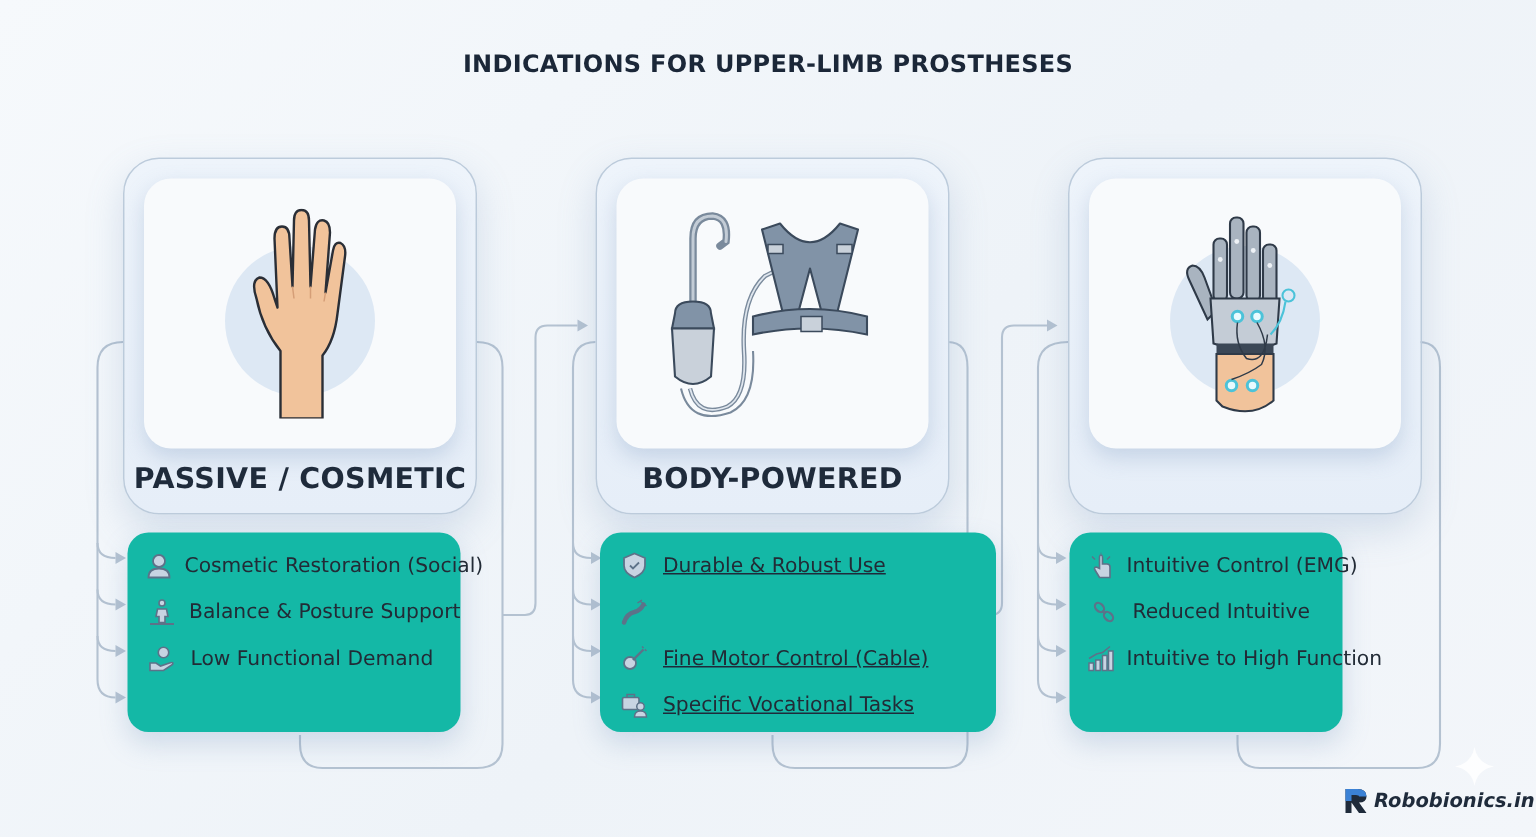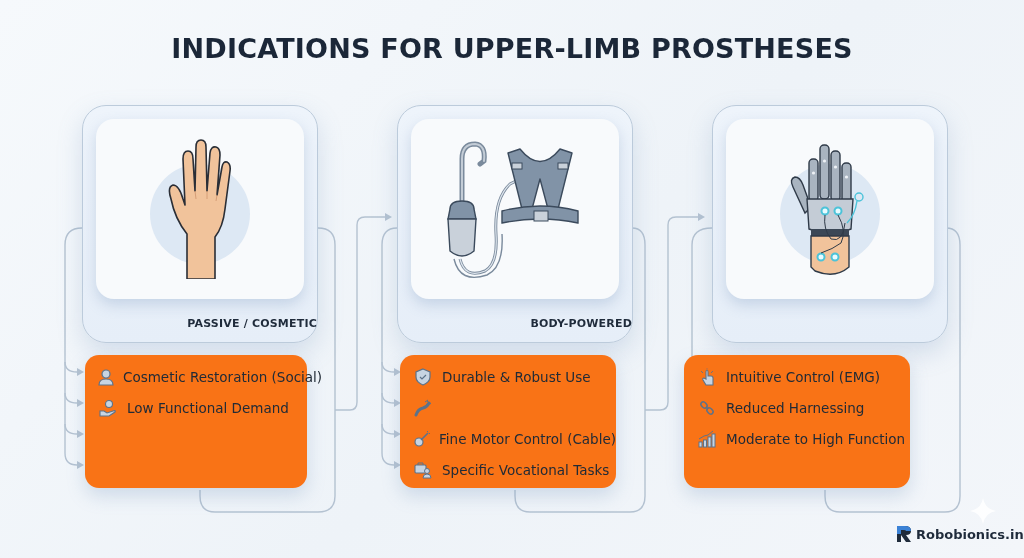--- a/index.html
+++ b/index.html
@@ -5,56 +5,56 @@
   * { box-sizing: border-box; margin: 0; padding: 0; }
   html, body { width: 1024px; height: 558px; overflow: hidden; }
   body {
     font-family: "DejaVu Sans", "Liberation Sans", sans-serif;
     background: linear-gradient(135deg, #f6f9fc 0%, #eef3f8 55%, #f3f6fa 100%);
     position: relative;
     color: #1e2a3a;
   }
   .title {
     position: absolute; left: 0; top: 33px; width: 1024px; text-align: center;
-    font-size: 27px; font-weight: bold; letter-spacing: 0.2px; color: #1b2738;
+    font-size: 16px; font-weight: bold; letter-spacing: 0.2px; color: #1b2738;
   }
   .lines { position: absolute; left: 0; top: 0; width: 1024px; height: 558px; pointer-events: none; }
   .frame {
     position: absolute; border: 1.5px solid #bccbdb; border-radius: 24px;
     background: linear-gradient(180deg, #eef4fb 0%, #e6eef8 100%);
     box-shadow: 0 10px 24px rgba(120,150,190,0.25);
   }
   .image-card {
     position: absolute; left: 13px; top: 13px; right: 13px; height: 180px;
     background: #f8fafc; border-radius: 18px;
     box-shadow: 0 6px 14px rgba(120,150,190,0.30);
     display: flex; align-items: center; justify-content: center;
   }
   .halo {
     position: absolute; width: 100px; height: 100px; border-radius: 50%;
     background: #dde8f4; left: 50%; top: 50%; transform: translate(-50%, -45%);
   }
   .image-card svg { position: relative; }
   .cat-label {
-    position: absolute; left: 0; right: 0; bottom: 12px; text-align: right;
-    font-size: 11px; font-weight: bold; color: #1f2b3b; letter-spacing: 0.2px;
+    position: absolute; left: 0; right: 0; bottom: 12px; text-align: center;
+    font-size: 19px; font-weight: bold; color: #1f2b3b; letter-spacing: 0.2px;
   }
   .list-card {
-    position: absolute; background: #f97316; border-radius: 14px;
+    position: absolute; background: #14b8a6; border-radius: 14px;
     box-shadow: 0 8px 18px rgba(120,150,190,0.28);
     padding: 6px 0 0 12px;
   }
   .list-item {
     display: flex; align-items: center; height: 31px; font-size: 13.5px; color: #222b36;
     white-space: nowrap;
   }
   .list-item .ico { width: 22px; height: 22px; margin-right: 8px; display: inline-flex; align-items: center; justify-content: center; }
   .brand {
     position: absolute; left: 896px; top: 525px; display: flex; align-items: center;
-    font-size: 13px; font-weight: bold; color: #1f2b3b;
+    font-size: 13px; font-weight: bold; color: #1f2b3b; font-style: italic;
   }
   .brand .logo { margin-right: 4px; }
   .sparkle { position: absolute; left: 970px; top: 498px; }
 </style>
 </head>
 <body>
 
 <div class="title">INDICATIONS FOR UPPER-LIMB PROSTHESES</div>
 
 <svg class="lines" viewBox="0 0 1024 558">
@@ -119,20 +119,30 @@
       <svg width="18" height="18" viewBox="0 0 18 18">
           <circle cx="9" cy="6" r="4" fill="#c7d4e2" stroke="#5d7289" stroke-width="1.2"></circle>
           <path d="M2 17 Q2 11 9 11 Q16 11 16 17 Z" fill="#c7d4e2" stroke="#5d7289" stroke-width="1.2"></path>
         </svg>
     </span>
     <span>Cosmetic Restoration (Social)</span>
   </div>
   <div class="list-item">
     <span class="ico">
       <svg width="18" height="18" viewBox="0 0 18 18">
+          <circle cx="9" cy="3" r="2" fill="#c7d4e2" stroke="#5d7289" stroke-width="1.1"></circle>
+          <path d="M6 7 L12 7 L13 12 L11 12 L11 16 L7 16 L7 12 L5 12 Z" fill="#c7d4e2" stroke="#5d7289" stroke-width="1.1"></path>
+          <path d="M1 17 L17 17" stroke="#5d7289" stroke-width="1.2"></path>
+        </svg>
+    </span>
+    <span>Balance &amp; Posture Support</span>
+  </div>
+  <div class="list-item">
+    <span class="ico">
+      <svg width="18" height="18" viewBox="0 0 18 18">
           <circle cx="10" cy="5" r="3.5" fill="#c7d4e2" stroke="#5d7289" stroke-width="1.1"></circle>
           <path d="M1 12 L5 12 L8 14 L14 12 Q17 11 16 13 L10 17 L1 17 Z" fill="#c7d4e2" stroke="#5d7289" stroke-width="1.1"></path>
         </svg>
     </span>
     <span>Low Functional Demand</span>
   </div>
 </div>
 
 <div class="frame" style="left:397px; top:105px; width:236px; height:238px;">
   <div class="image-card">
@@ -150,21 +160,21 @@
 
       <path d="M80 10 Q100 35 120 10 L132 14 L118 70 L108 70 L100 40 L92 70 L82 70 L68 14 Z" fill="#8193a7" stroke="#3b4a5c" stroke-width="1.4" stroke-linejoin="round"></path>
       <rect x="72" y="24" width="10" height="6" fill="#c9d1da" stroke="#3b4a5c" stroke-width="1"></rect>
       <rect x="118" y="24" width="10" height="6" fill="#c9d1da" stroke="#3b4a5c" stroke-width="1"></rect>
       <path d="M62 72 Q100 62 138 72 L138 84 Q100 76 62 84 Z" fill="#8193a7" stroke="#3b4a5c" stroke-width="1.4"></path>
       <rect x="94" y="72" width="14" height="10" fill="#c9d1da" stroke="#3b4a5c" stroke-width="1"></rect>
     </svg>
   </div>
   <div class="cat-label">BODY-POWERED</div>
 </div>
-<div class="list-card" style="left:400px; top:355px; width:216px; height:133px;">
+<div class="list-card" style="left:400px; top:355px; width:264px; height:133px;text-decoration:underline;">
   <div class="list-item">
     <span class="ico">
       <svg width="18" height="18" viewBox="0 0 18 18">
           <path d="M9 1 L16 4 L16 9 Q16 14 9 17 Q2 14 2 9 L2 4 Z" fill="#c7d4e2" stroke="#5d7289" stroke-width="1.2"></path>
           <path d="M6 9 L8 11 L12 7" fill="none" stroke="#5d7289" stroke-width="1.2"></path>
         </svg>
     </span>
     <span>Durable &amp; Robust Use</span>
   </div>
   <div class="list-item">
@@ -227,53 +237,53 @@
           <circle cx="53" cy="72" r="3.5"></circle>
           <circle cx="36" cy="118" r="3.5"></circle>
           <circle cx="50" cy="118" r="3.5"></circle>
         </g>
       <path d="M40 76 Q38 90 46 100 Q58 104 60 84 M53 76 Q62 92 56 104 Q48 110 36 114" fill="none" stroke="#2f3a48" stroke-width="1"></path>
       <path d="M72 62 Q70 76 62 84" fill="none" stroke="#4cc3d9" stroke-width="1.4"></path>
       <circle cx="74" cy="58" r="4" fill="none" stroke="#4cc3d9" stroke-width="1.4"></circle>
     </svg>
   </div>
 </div>
-<div class="list-card" style="left:684px; top:355px; width:226px; height:133px;">
+<div class="list-card" style="left:713px; top:355px; width:182px; height:133px;">
   <div class="list-item">
     <span class="ico">
       <svg width="18" height="18" viewBox="0 0 18 18">
           <path d="M8 4 L8 11 L6 10 Q4 10 5 12 L8 17 L15 17 L15 10 Q15 8 13 8 L10 8 L10 4 Q10 2 9 2 Q8 2 8 4 Z" fill="#c7d4e2" stroke="#5d7289" stroke-width="1.1"></path>
           <path d="M3 3 L5 5 M15 3 L13 5 M9 0.5 L9 1" stroke="#5d7289" stroke-width="0.9"></path>
         </svg>
     </span>
     <span>Intuitive Control (EMG)</span>
   </div>
   <div class="list-item">
     <span class="ico">
       <svg width="18" height="18" viewBox="0 0 18 18">
           <ellipse cx="6" cy="6" rx="3.5" ry="2.5" transform="rotate(45 6 6)" fill="none" stroke="#5d7289" stroke-width="1.5"></ellipse>
           <ellipse cx="12" cy="12" rx="3.5" ry="2.5" transform="rotate(45 12 12)" fill="none" stroke="#5d7289" stroke-width="1.5"></ellipse>
           <path d="M8 8 L10 10" stroke="#5d7289" stroke-width="1.5"></path>
         </svg>
     </span>
-    <span>Reduced Harnessing</span>
+    <span>Reduced Intuitive</span>
   </div>
   <div class="list-item">
     <span class="ico">
       <svg width="18" height="18" viewBox="0 0 18 18">
           <g fill="#c7d4e2" stroke="#5d7289" stroke-width="1">
             <rect x="1" y="12" width="3" height="5"></rect>
             <rect x="5.5" y="10" width="3" height="7"></rect>
             <rect x="10" y="7" width="3" height="10"></rect>
             <rect x="14" y="4" width="3" height="13"></rect>
           </g>
           <path d="M1 9 L6 6 L10 5 L15 1" fill="none" stroke="#5d7289" stroke-width="1"></path>
         </svg>
     </span>
-    <span>Moderate to High Function</span>
+    <span>Intuitive to High Function</span>
   </div>
 </div>
 
 <svg class="sparkle" width="26" height="26" viewBox="0 0 26 26">
   <path d="M13 0 Q15 11 26 13 Q15 15 13 26 Q11 15 0 13 Q11 11 13 0 Z" fill="#ffffff" opacity="0.85"></path>
 </svg>
 
 <div class="brand">
   <svg class="logo" width="16" height="18" viewBox="0 0 16 18">
     <path d="M1 1 L9 1 Q15 1 15 6 Q15 10 10 10 L15 17 L10 17 L5 10 L5 17 L1 17 Z" fill="#1f2b3b"></path>

